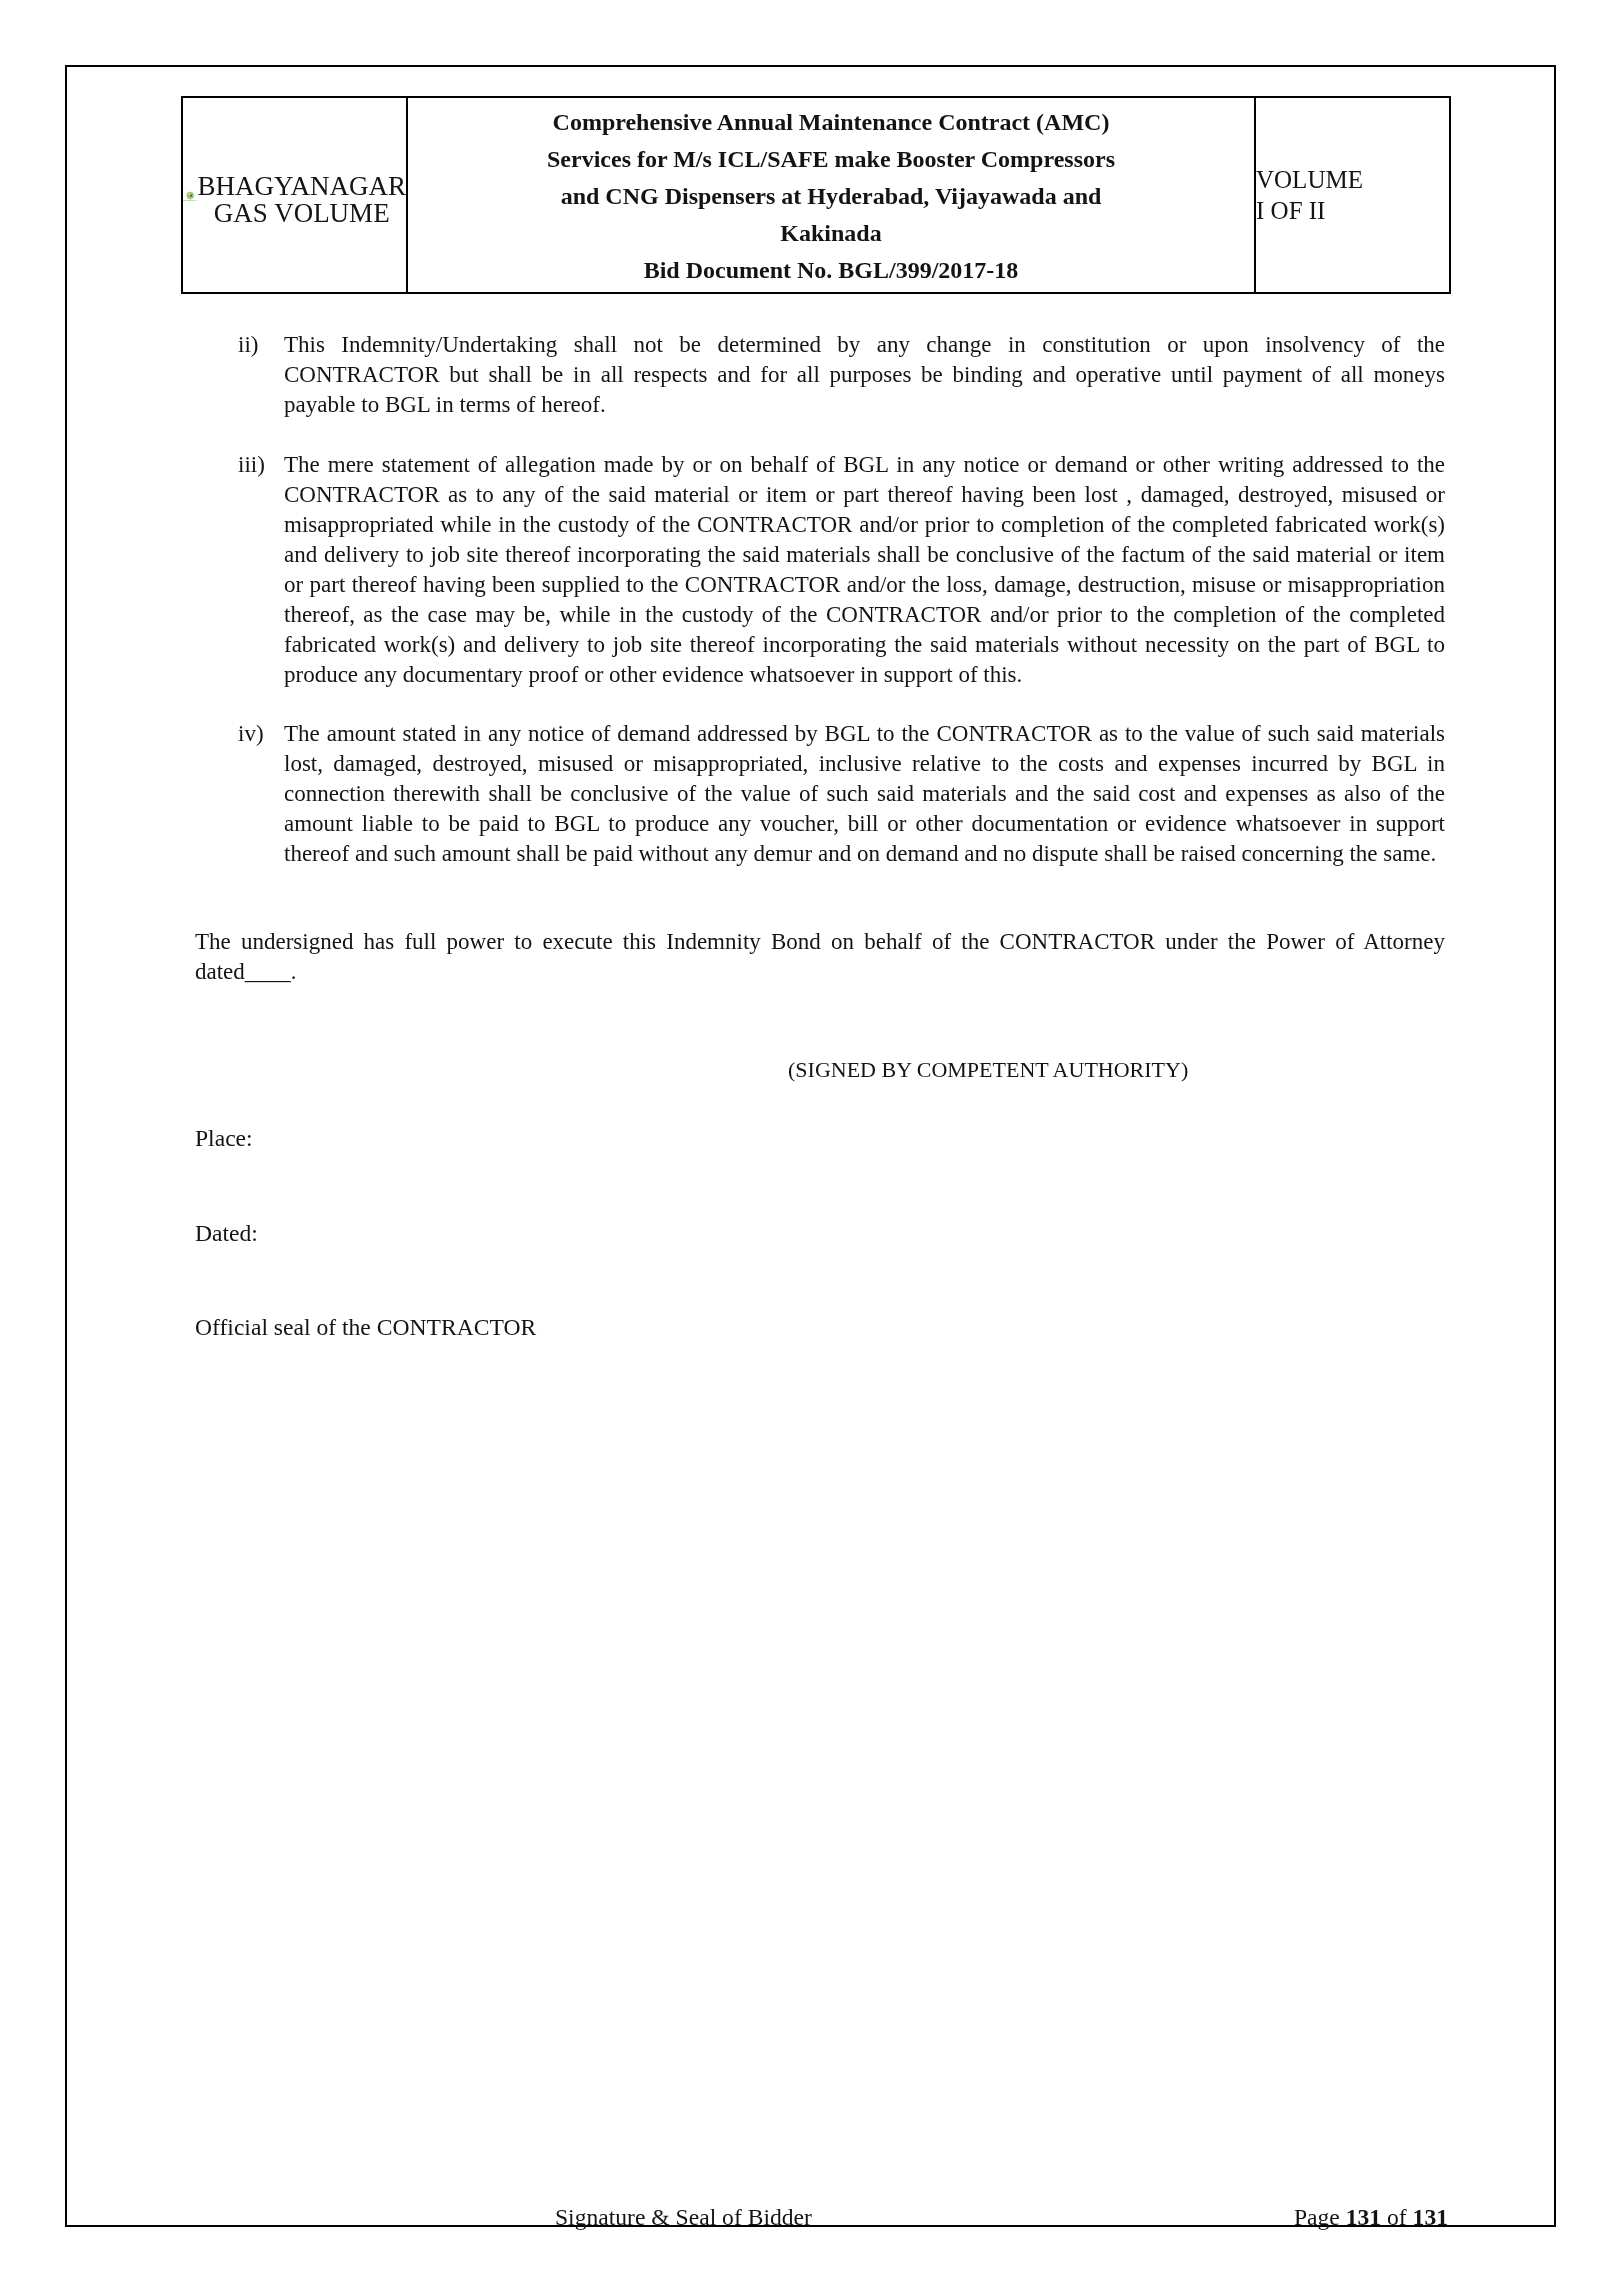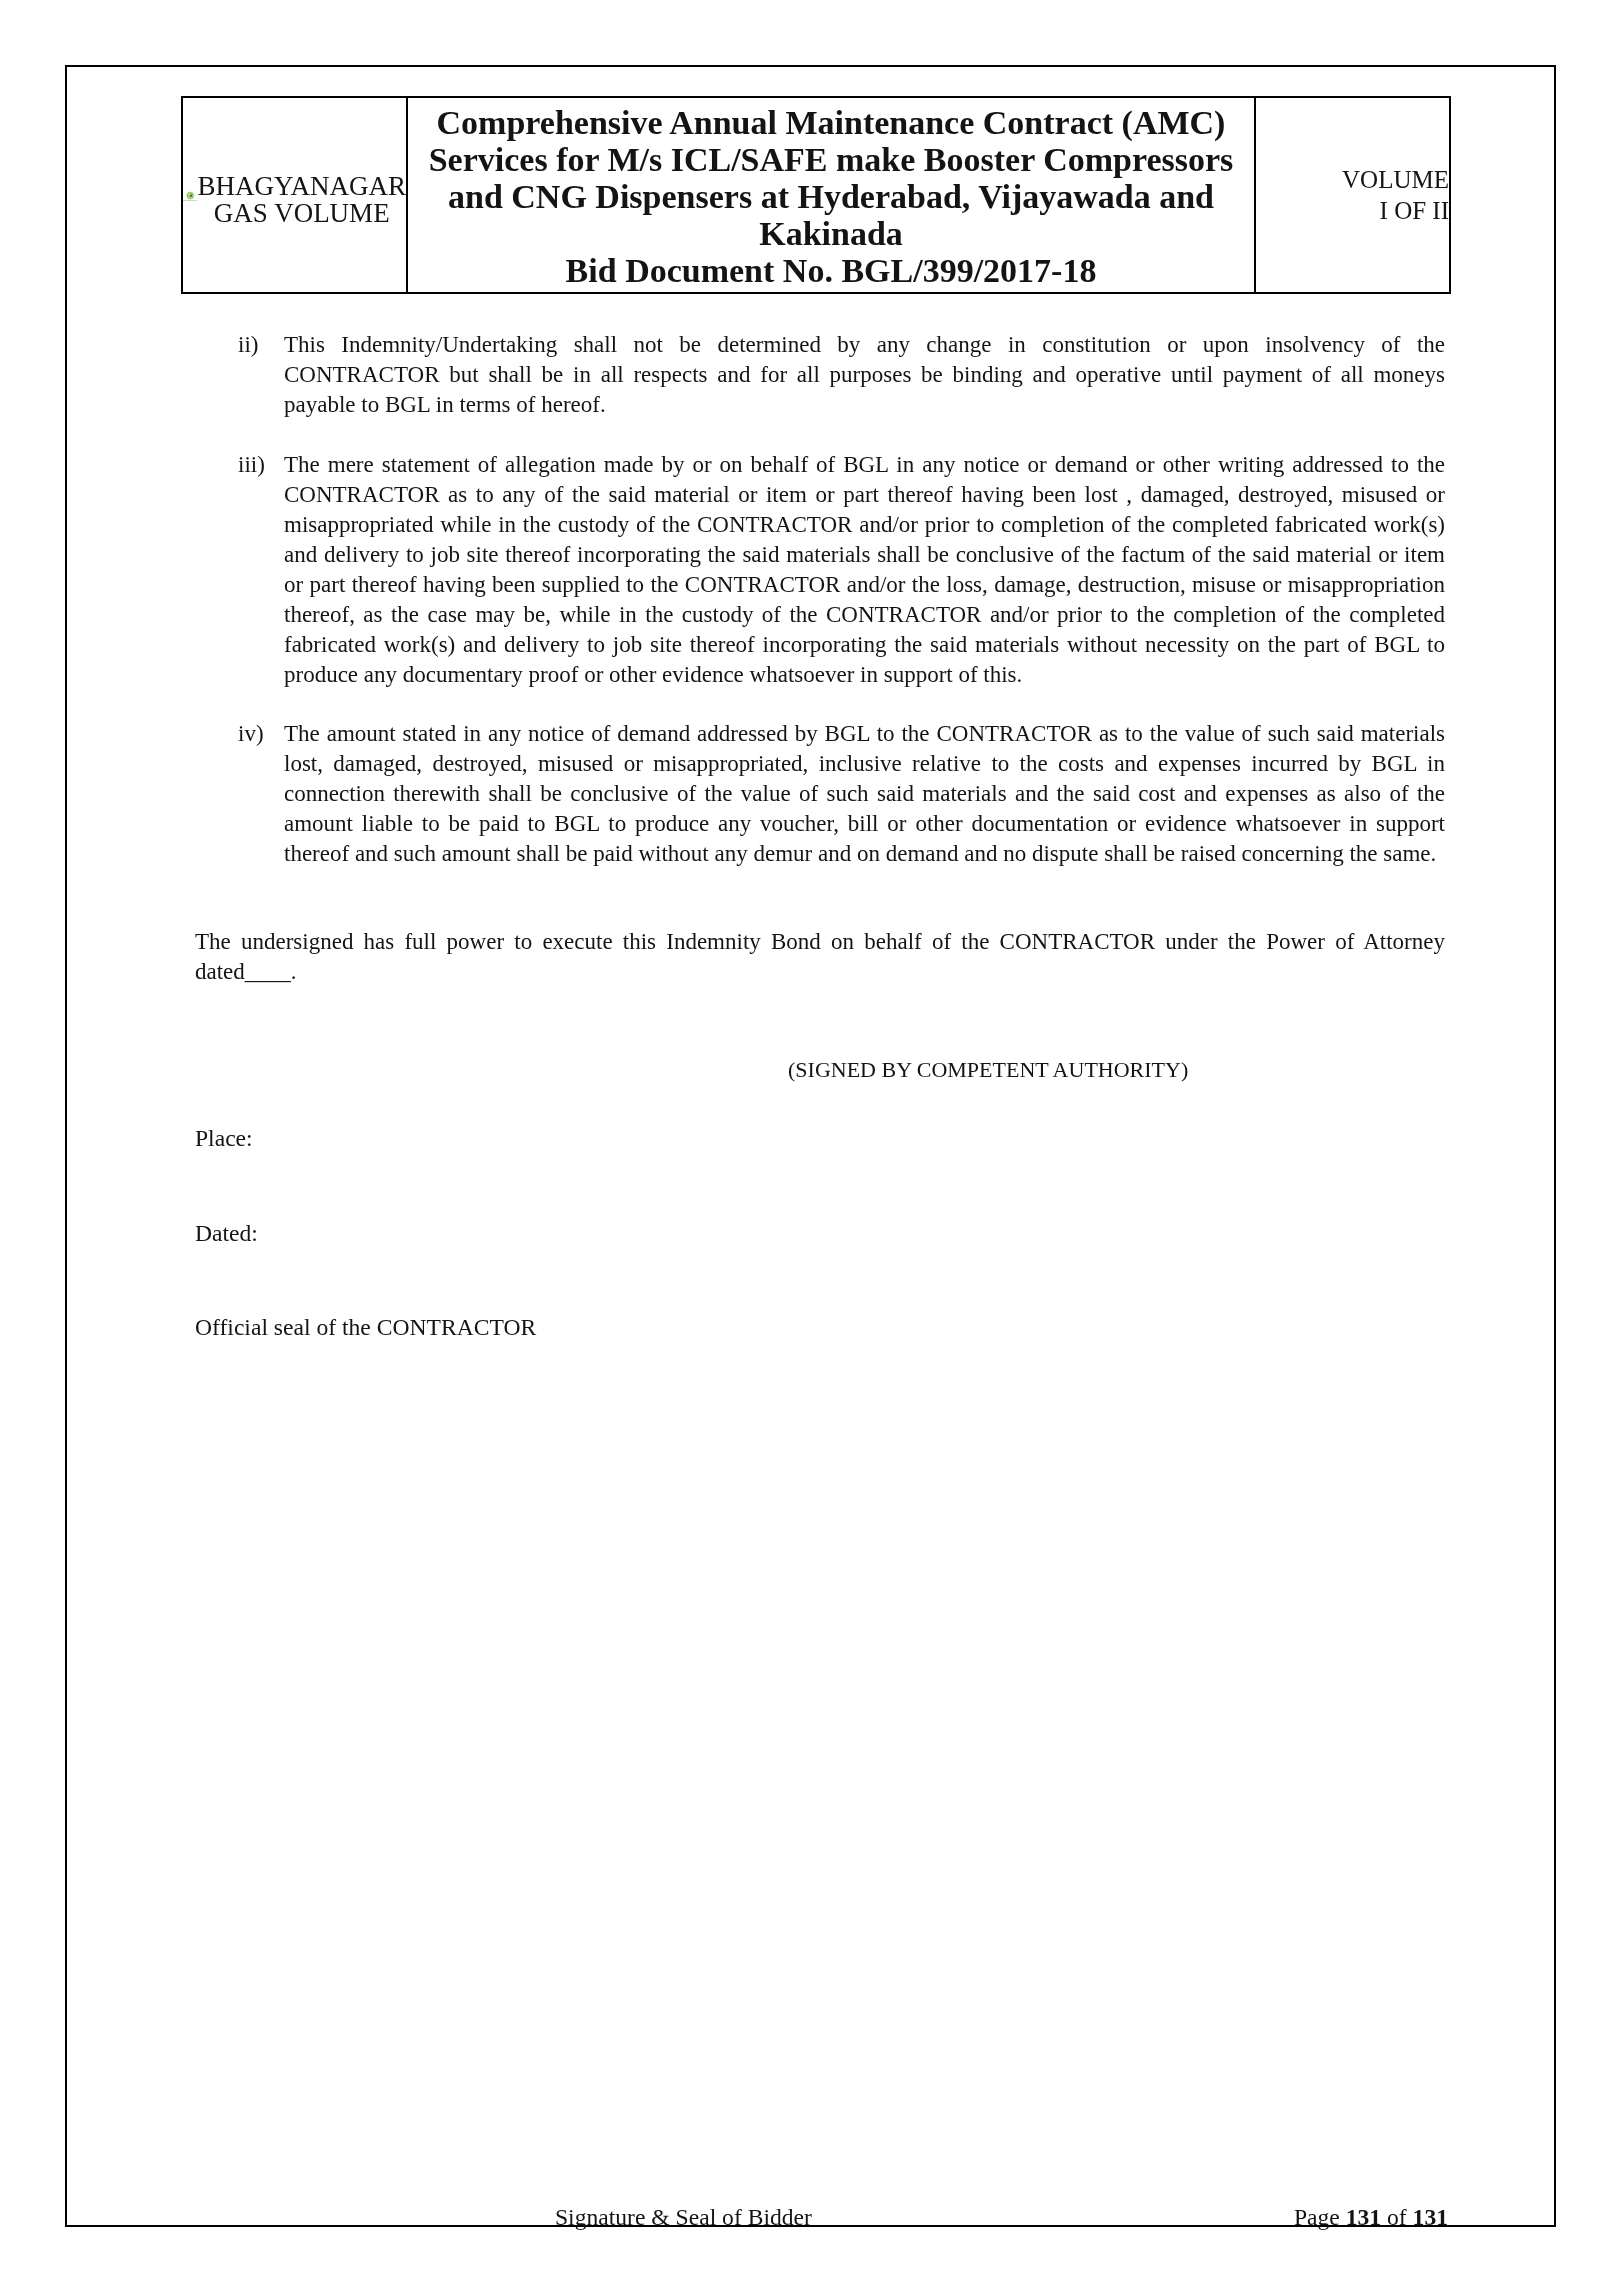--- a/index.html
+++ b/index.html
@@ -35,29 +35,29 @@
   .logo-svg { margin-top:2.6px; display:block; }
   .company-name {
     margin-top:10px;
     font-size:27px; line-height:27px;
     text-align:center; white-space:nowrap;
   }
   .title-cell {
     width:848px;
     text-align:center;
     font-weight:bold;
-    font-size:34px; line-height:37px;
+    font-size:24px; line-height:37px;
     padding-top:5.2px;
     overflow:hidden;
   }
   .title-line { white-space:nowrap; }
   .volume-cell {
     flex:1;
     display:flex; flex-direction:column;
-    align-items:flex-end; justify-content:center;
+    align-items:flex-start; justify-content:center;
     font-size:25px; line-height:31px;
   }
   
   .content {
     padding:0 109px 0 128px;
     margin-top:36px;
     font-size:23px; line-height:30px;
   }
   .li {
     position:relative;

